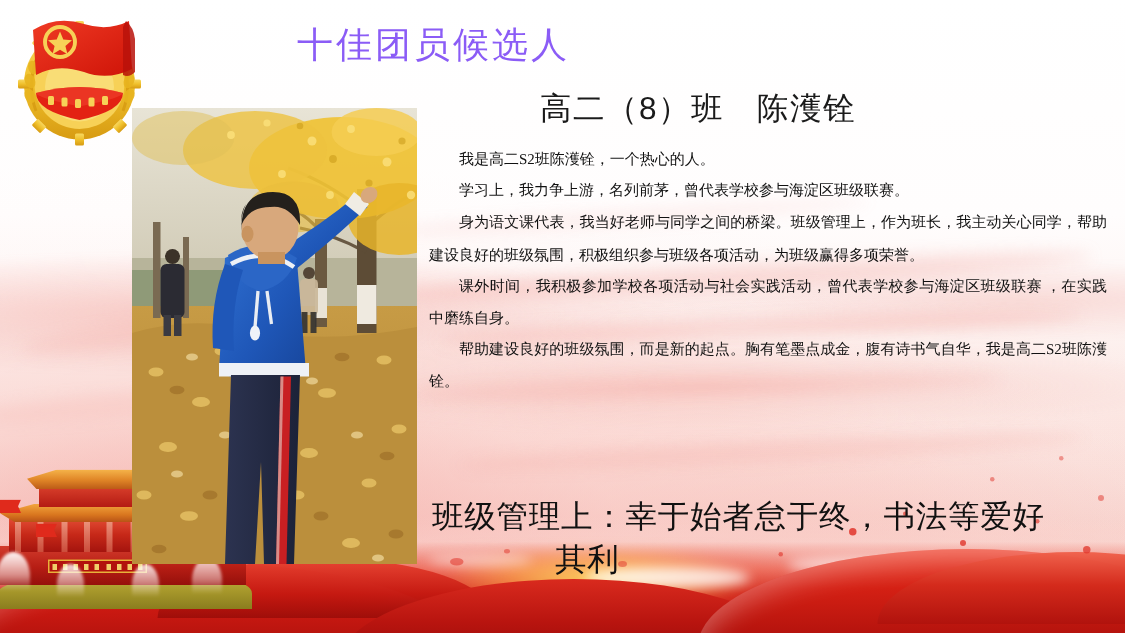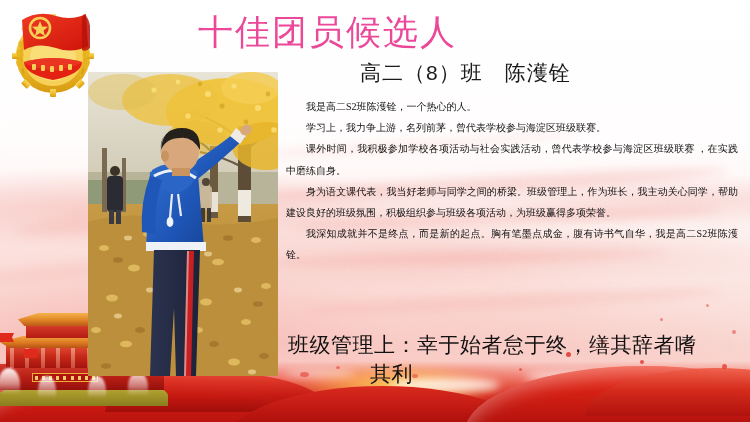--- a/index.html
+++ b/index.html
@@ -265,25 +265,25 @@
     background: #b9893f;
   }
   .photo svg { display: block; }
 
   
   .title {
     position: absolute;
     left: 198px;
     top: 11px;
     width: 300px;
-    font-size: 35px;
+    font-size: 24px;
     line-height: 44px;
     letter-spacing: 2px;
-    color: #ec4899;
-    font-family: Liberation Serif, serif;
+    color: #8b5cf6;
+    font-family: Liberation Mono, monospace;
     font-weight: 400;
     white-space: nowrap;
   }
   .subtitle {
     position: absolute;
     left: 360px;
     top: 58px;
     font-size: 21px;
     line-height: 30px;
     letter-spacing: 1px;
@@ -633,22 +633,22 @@
 
   <div class="title">十佳团员候选人</div>
 
   <div class="subtitle">
     <span>高二（8）班</span><span class="gap"></span><span>陈濩铨</span>
   </div>
 
   <div class="body-text">
     <p>我是高二S2班陈濩铨，一个热心的人。</p>
     <p>学习上，我力争上游，名列前茅，曾代表学校参与海淀区班级联赛。</p>
+    <p>身为语文课代表，我当好老师与同学之间的桥梁。班级管理上，作为班长，我主动关心同学，帮助建设良好的班级氛围，积极组织参与班级各项活动，为班级赢得多项荣誉。</p>
     <p>课外时间，我积极参加学校各项活动与社会实践活动，曾代表学校参与海淀区班级联赛 ，在实践中磨练自身。</p>
-    <p>身为语文课代表，我当好老师与同学之间的桥梁。班级管理上，作为班长，我主动关心同学，帮助建设良好的班级氛围，积极组织参与班级各项活动，为班级赢得多项荣誉。</p>
-    <p>我深知成就并不是终点，而是新的起点。胸有笔墨点成金，腹有诗书气自华，我是高二S2班陈濩铨。</p>
+    <p>帮助建设良好的班级氛围，而是新的起点。胸有笔墨点成金，腹有诗书气自华，我是高二S2班陈濩铨。</p>
   </div>
 
   <div class="motto">
-    <span>班级管理上：</span><span>幸于始者怠于终，缮其辞者嗜</span><br><span class="ind"></span><span>其利</span>
+    <span>班级管理上：</span><span>幸于始者怠于终，书法等爱好</span><br><span class="ind"></span><span>其利</span>
   </div>
 
 </div>
 
 </body></html>

